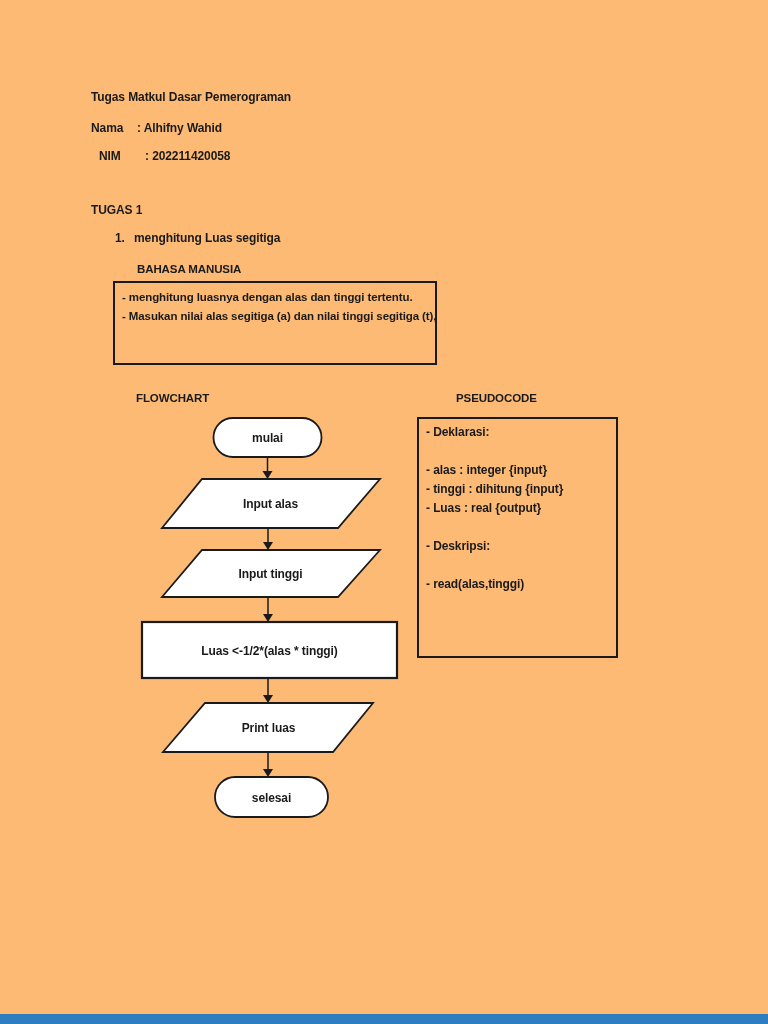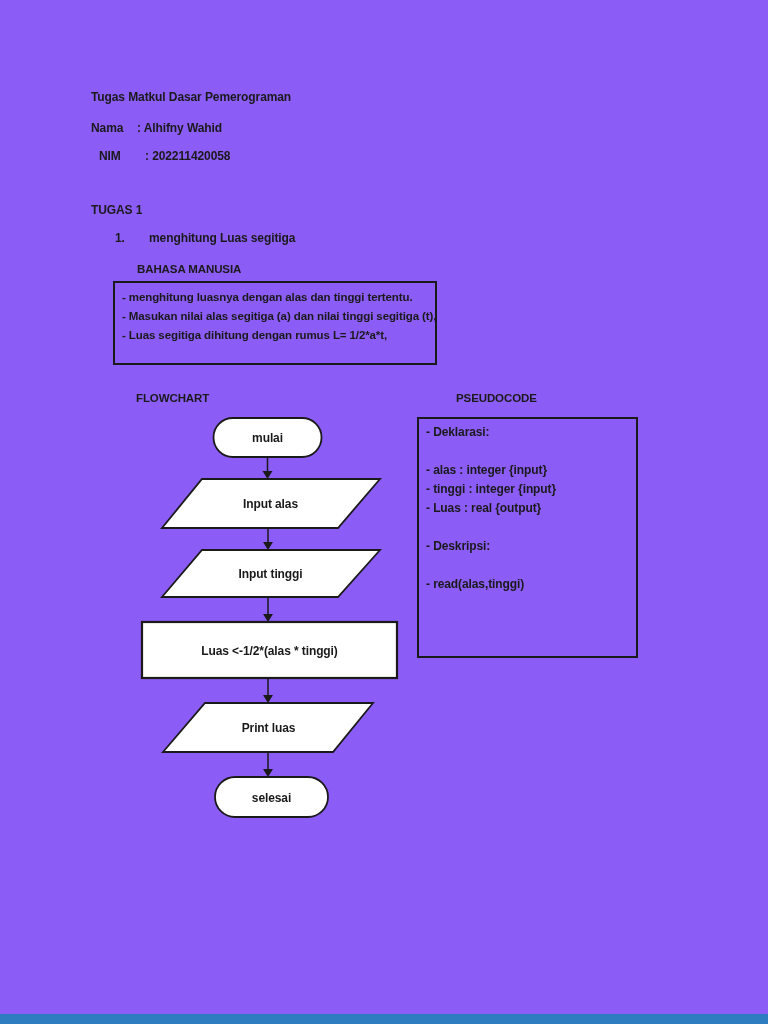--- a/index.html
+++ b/index.html
@@ -3,39 +3,39 @@
 <meta charset="utf-8">
 <style>
   html,body{margin:0;padding:0;}
   body{
     width:768px;height:1024px;position:relative;overflow:hidden;
     background:#ffffff;
     font-family:"Liberation Sans", sans-serif;
     color:#1a1a1a;
     -webkit-font-smoothing:antialiased;
   }
-  .page{position:absolute;left:0;top:0;width:768px;height:1024px;background:#8b5cf6;}
+  .page{position:absolute;left:0;top:0;width:768px;height:1024px;background:#fdba74;}
   .t{position:absolute;font-weight:700;letter-spacing:-0.1px;white-space:nowrap;}
   .fs12{font-size:12px;}
   .fs11{font-size:11.5px;}
 
   
   .row-label{display:inline-block;width:46px;}
 
   
   .bm-box{
     position:absolute;left:113px;top:281px;width:324px;height:84px;
     border:2px solid #1a1a1a;box-sizing:border-box;
     padding:5px 0 0 7px;
   }
   .bm-line{font-weight:700;font-size:11.5px;line-height:19px;letter-spacing:-0.1px;white-space:nowrap;}
 
   
   .pc-box{
-    position:absolute;left:417px;top:417px;width:221px;height:241px;
+    position:absolute;left:417px;top:417px;width:201px;height:241px;
     border:2px solid #1a1a1a;box-sizing:border-box;
     padding:4px 0 0 7px;
   }
   .pc-line{font-weight:700;font-size:12px;line-height:19px;letter-spacing:-0.1px;white-space:nowrap;min-height:19px;}
 
   
   .fc-svg{position:absolute;left:130px;top:405px;width:280px;height:420px;}
   .fc-svg text{
     font-family:"Liberation Sans", sans-serif;
     font-weight:700;font-size:12px;fill:#1a1a1a;letter-spacing:-0.1px;
@@ -60,29 +60,28 @@
   </div>
 
   <div class="t fs12" style="left:91px;top:149px;margin-left:8px;">
     <span class="row-label">NIM</span><span>: 202211420058</span>
   </div>
 
   <div class="t fs12" style="left:91px;top:203px;">TUGAS 1</div>
 
   <div class="t fs12" style="left:115px;top:231px;">
     <span>1.</span>
-    <span style="margin-left:21px;">menghitung Luas segitiga</span>
+    <span style="margin-left:6px;">menghitung Luas segitiga</span>
   </div>
 
   <div class="t fs11" style="left:137px;top:263px;">BAHASA MANUSIA</div>
 
   <div class="bm-box">
     <div class="bm-line">- menghitung luasnya dengan alas dan tinggi tertentu.</div>
     <div class="bm-line">- Masukan nilai alas segitiga (a) dan nilai tinggi segitiga (t),</div>
-    <div class="bm-line">- Luas segitiga dihitung dengan rumus L= 1/2*a*t,</div>
   </div>
 
   <div class="t fs11" style="left:136px;top:392px;">FLOWCHART</div>
   <div class="t fs11" style="left:456px;top:392px;">PSEUDOCODE</div>
 
   <svg class="fc-svg" viewBox="0 0 280 420">
 
     <rect class="shape" x="83.5" y="13" width="108" height="39" rx="19.5"></rect>
     <text x="137.5" y="37" text-anchor="middle">mulai</text>
 
@@ -114,21 +113,21 @@
     <polygon class="arrowhead" points="133,364 143,364 138,372"></polygon>
 
     <rect class="shape" x="85" y="372" width="113" height="40" rx="20"></rect>
     <text x="141.5" y="396.5" text-anchor="middle">selesai</text>
   </svg>
 
   <div class="pc-box">
     <div class="pc-line">- Deklarasi:</div>
     <div class="pc-line"></div>
     <div class="pc-line">- alas : integer {input}</div>
-    <div class="pc-line">- tinggi : integer {input}</div>
+    <div class="pc-line">- tinggi : dihitung {input}</div>
     <div class="pc-line">- Luas : real {output}</div>
     <div class="pc-line"></div>
     <div class="pc-line">- Deskripsi:</div>
     <div class="pc-line"></div>
     <div class="pc-line">- read(alas,tinggi)</div>
   </div>
 
   <div class="footer-bar"></div>
 
 </div>

